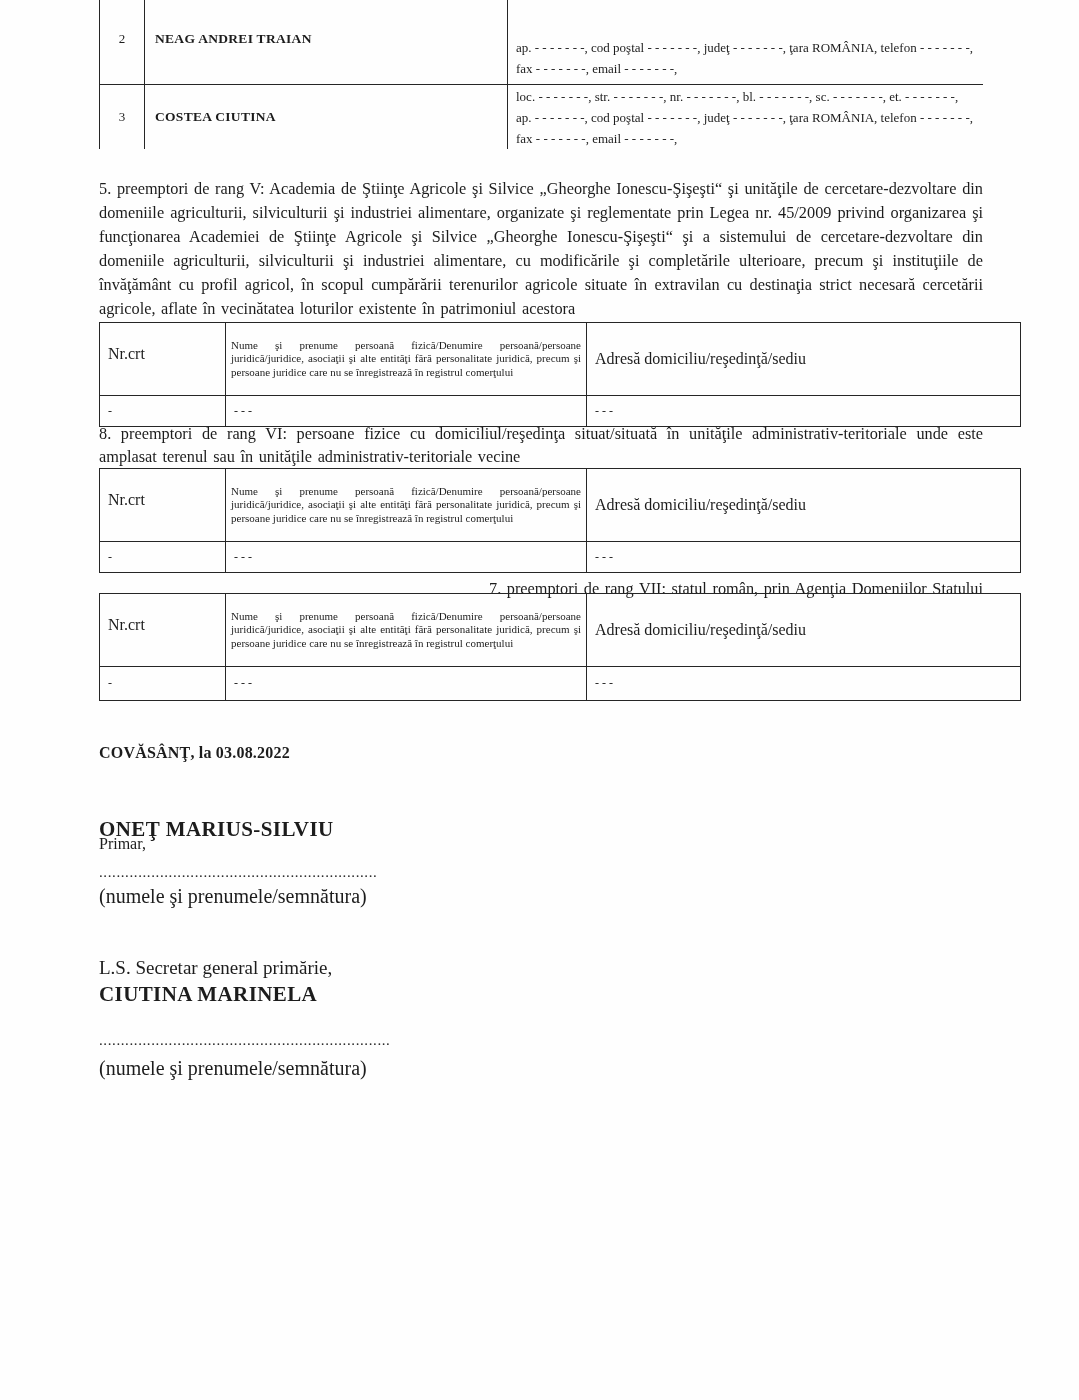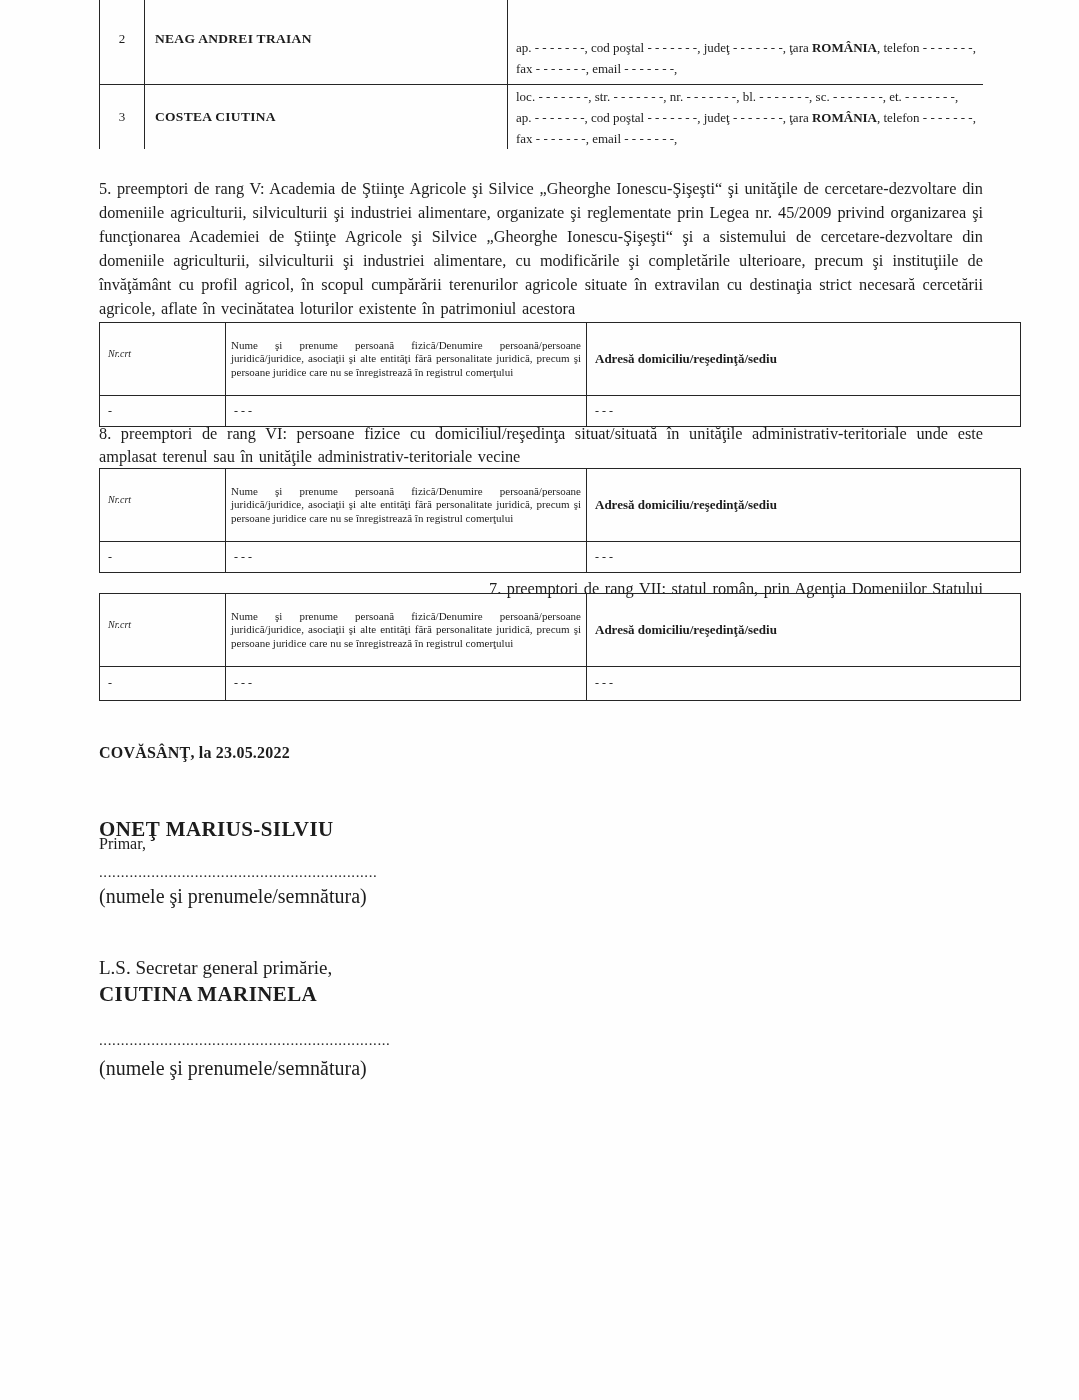--- a/index.html
+++ b/index.html
@@ -56,21 +56,21 @@
   }
   .cont-addr {
     width: 488px;
     font-size: 13px;
     line-height: 21px;
     padding-left: 8px !important;
     padding-right: 4px !important;
   }
   .cont-addr.bottom { vertical-align: bottom; padding-bottom: 5px !important; }
   .cont-addr.mid { vertical-align: middle; }
-  .b { font-weight: bold; }
+  .b { font-weight: normal; }
 
   
   .para {
     width: 884px;
     font-size: 16.3px;
     line-height: 24px;
     text-align: justify;
     word-spacing: 1.5px;
     margin: 0;
   }
@@ -83,39 +83,37 @@
     border-collapse: collapse;
     table-layout: fixed;
     width: 884px;
   }
   .rank-table td {
     border: 1.5px solid #262626;
     overflow: hidden;
   }
   .rt-h-nr {
     width: 113px;
-    font-size: 10px;
+    font-size: 16px;
     vertical-align: middle;
     padding: 2px 4px 13px 8px;
-    font-style: italic;
   }
   .rt-h-name {
     width: 350px;
     font-size: 11px;
     line-height: 13.4px;
     text-align: justify;
     vertical-align: middle;
     padding: 16px 5px;
   }
   .rt-h-addr {
     width: 421px;
-    font-size: 13px;
+    font-size: 16px;
     vertical-align: middle;
     padding: 2px 4px 2px 8px;
-    font-weight: bold;
   }
   .rt-hrow { height: 40px; }
   .rt-drow { height: 31px; }
   .rt-drow td {
     font-size: 12px;
     vertical-align: middle;
     padding: 2px 4px 2px 8px;
   }
 
   
@@ -208,21 +206,21 @@
       <td class="rt-h-addr">Adresă domiciliu/reşedinţă/sediu</td>
     </tr>
     <tr class="rt-drow" style="height:34px">
       <td>-</td>
       <td>- - -</td>
       <td>- - -</td>
     </tr>
   </tbody>
     </table>
 
-  <p class="line place-date abs" style="top:743px">COVĂSÂNŢ, la 23.05.2022</p>
+  <p class="line place-date abs" style="top:743px">COVĂSÂNŢ, la 03.08.2022</p>
 
   <p class="line role abs" style="top:834px">Primar,</p>
   <p class="line sig-name abs" style="top:819px">ONEŢ MARIUS-SILVIU</p>
   <p class="line dots abs" style="top:862px">................................................................</p>
   <p class="line note abs" style="top:886px">(numele şi prenumele/semnătura)</p>
 
   <p class="line role abs" style="top:958px; font-size:19px">L.S. Secretar general primărie,</p>
   <p class="line sig-name abs" style="top:984px">CIUTINA MARINELA</p>
   <p class="line dots abs" style="top:1030px">...................................................................</p>
   <p class="line note abs" style="top:1058px">(numele şi prenumele/semnătura)</p>

